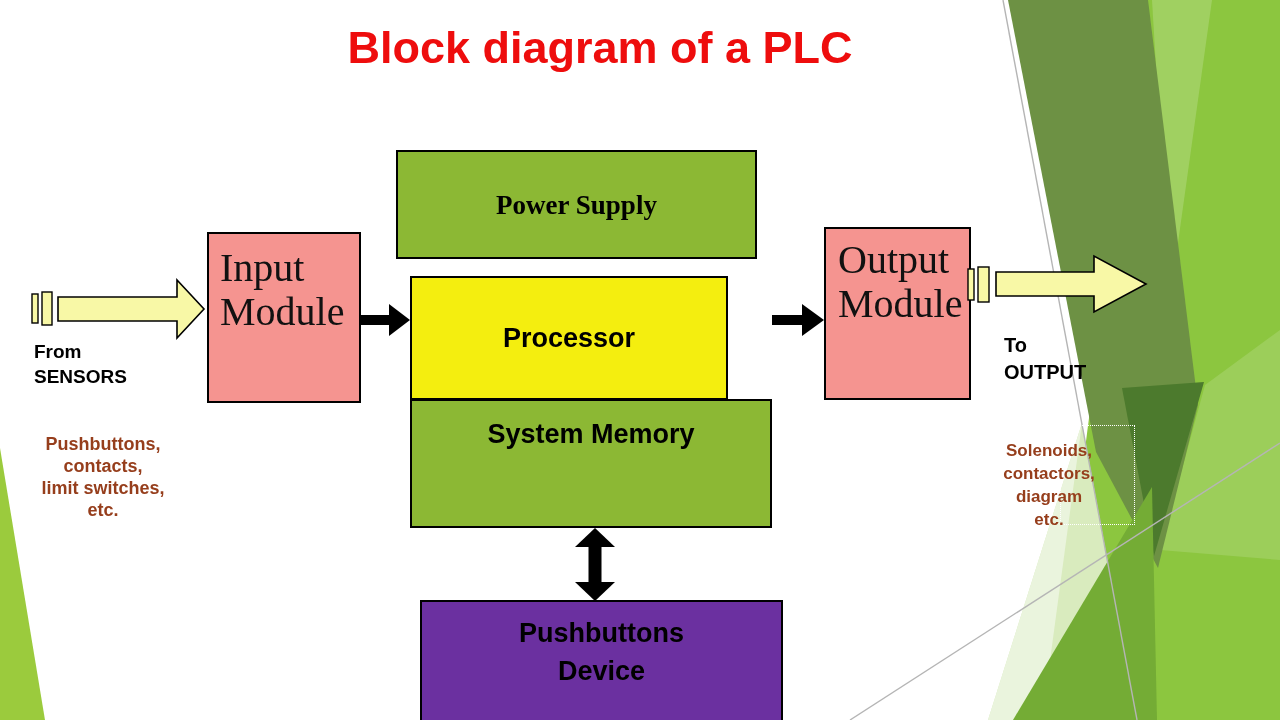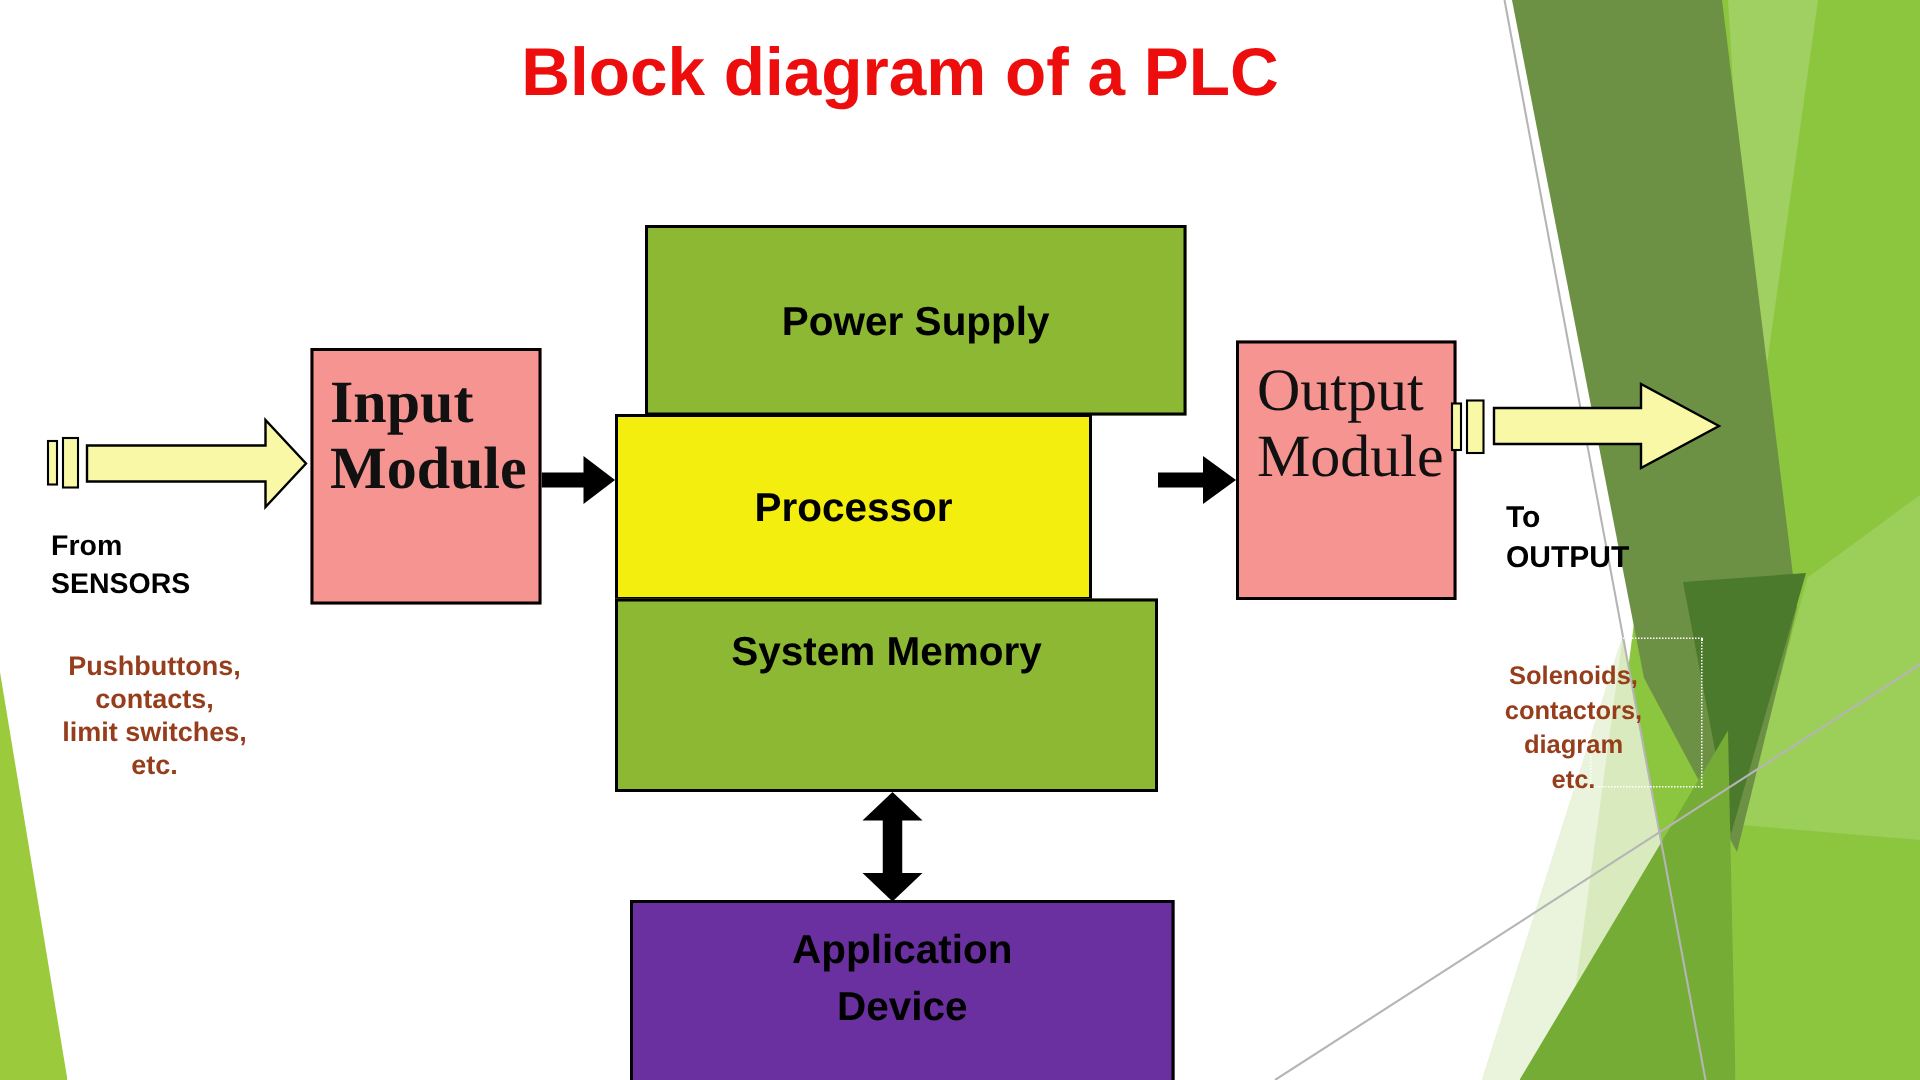--- a/index.html
+++ b/index.html
@@ -24,34 +24,34 @@
     position:absolute;left:0;top:22px;width:1200px;text-align:center;
     font-size:45px;font-weight:bold;color:#EE0D0D;letter-spacing:0px;z-index:4;
   }
   
   .block{
     position:absolute;border:2px solid #000;box-sizing:border-box;z-index:4;
     display:flex;flex-direction:column;align-items:center;justify-content:center;
     color:#000;font-weight:bold;text-align:center;
   }
   .blk-label{font-size:27px;line-height:38px;}
-  .power-supply{left:430px;top:150px;width:361px;height:127px;background:#8CB834;}
+  .power-supply{left:396px;top:150px;width:361px;height:109px;background:#8CB834;font-family:Liberation Serif, serif;}
   .processor{left:410px;top:276px;width:318px;height:124px;background:#F4EE0F;}
   .system-memory{left:410px;top:399px;width:362px;height:129px;background:#8CB834;justify-content:flex-start;padding-top:14px;}
   .programming-device{left:420px;top:600px;width:363px;height:130px;background:#6B30A0;justify-content:flex-start;padding-top:12px;}
   .io-module{
     position:absolute;border:2px solid #000;box-sizing:border-box;z-index:4;background:#F59490;
     font-family:"Liberation Serif", serif;font-weight:normal;color:#111;
     font-size:40px;line-height:44px;
   }
-  .input-module{left:207px;top:232px;width:154px;height:171px;padding:12px 0 0 11px;font-weight:bold;}
+  .input-module{left:207px;top:232px;width:154px;height:171px;padding:12px 0 0 11px;}
   .output-module{left:824px;top:227px;width:147px;height:173px;padding:9px 0 0 12px;}
   
   .ann-black{position:absolute;font-weight:bold;color:#000;z-index:4;}
-  .from-sensors{left:34px;top:352px;font-size:19px;line-height:25px;}
+  .from-sensors{left:34px;top:339px;font-size:19px;line-height:25px;}
   .to-output{left:1004px;top:332px;font-size:20px;line-height:27px;}
   .ann-brown{position:absolute;font-weight:bold;color:#963E1C;text-align:center;z-index:4;margin-top:17px;}
   .input-devices{left:18px;top:416px;width:170px;font-size:18px;line-height:22px;}
   .output-devices{left:974px;top:422px;width:150px;font-size:17px;line-height:23px;}
   .arrow-svg{position:absolute;z-index:5;}
   .lines-svg{position:absolute;inset:0;z-index:2;}
 </style>
 </head>
 <body>
 
@@ -80,21 +80,21 @@
 
 <div class="block processor">
   <div class="blk-label">Processor</div>
 </div>
 
 <div class="block system-memory">
   <div class="blk-label">System Memory</div>
 </div>
 
 <div class="block programming-device">
-  <div class="blk-label">Application</div>
+  <div class="blk-label">Pushbuttons</div>
   <div class="blk-label">Device</div>
 </div>
 
 <div class="io-module input-module">
   <div>Input</div>
   <div>Module</div>
 </div>
 
 <div class="io-module output-module">
   <div>Output</div>

